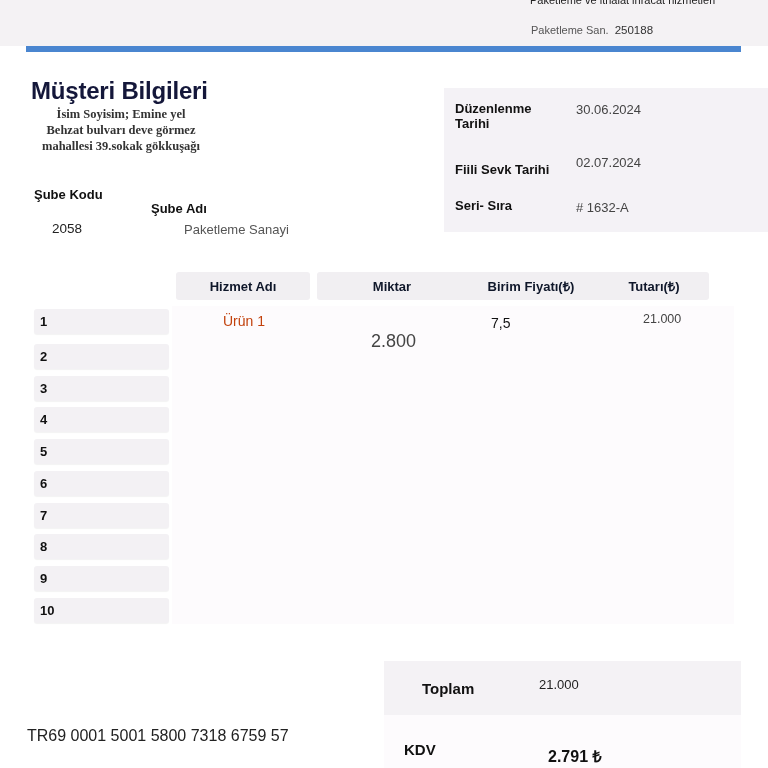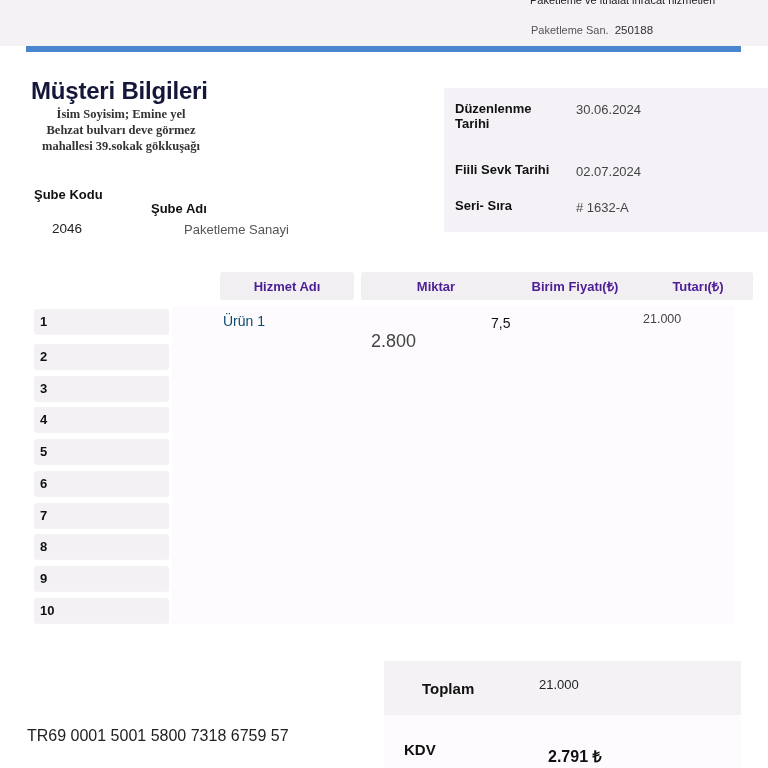--- a/index.html
+++ b/index.html
@@ -13,24 +13,24 @@
     .blue-bar { position: absolute; left: 26px; top: 46px; width: 715px; height: 6px; background: #4a86d0; }
 
     .title { position: absolute; left: 31px; top: 77px; font-size: 24px; font-weight: bold; color: #14173a; letter-spacing: -0.2px; }
     .address { position: absolute; left: 26px; top: 106px; width: 190px; text-align: center; font-family: "Liberation Serif", serif; font-size: 12.5px; line-height: 16px; color: #333; font-weight: bold; }
 
     .lbl { position: absolute; font-size: 13px; font-weight: bold; color: #111; }
     .val { position: absolute; font-size: 13px; color: #444; }
 
     .info-panel { position: absolute; left: 444px; top: 88px; width: 324px; height: 144px; background: #f4f2f6; }
 
-    .hdr-cell { position: absolute; top: 272px; height: 28px; background: #f1eff2; border-radius: 3px; font-size: 13px; font-weight: bold; color: #4c1d95; display: flex; align-items: center; justify-content: center; margin-left: 44px; }
+    .hdr-cell { position: absolute; top: 272px; height: 28px; background: #f1eff2; border-radius: 3px; font-size: 13px; font-weight: bold; color: #0f172a; display: flex; align-items: center; justify-content: center; }
     .num-cell { position: absolute; left: 34px; width: 135px; height: 25px; background: #f3f1f4; border-radius: 3px; box-shadow: 0 1px 1px rgba(0,0,0,0.05); font-size: 13px; font-weight: bold; color: #111; padding-left: 6px; display: flex; align-items: center; }
     .data-cell { position: absolute; height: 30px; background: #fdfbfd; }
-    .cell-text { position: absolute; font-size: 13px; color: #0c4a6e; }
+    .cell-text { position: absolute; font-size: 13px; color: #c2410c; }
 
     .totals-panel { position: absolute; left: 384px; top: 661px; width: 357px; height: 54px; background: #f4f2f5; }
     .kdv-panel { position: absolute; left: 384px; top: 715px; width: 357px; height: 53px; background: #fdfbfd; }
     .iban { position: absolute; left: 27px; top: 727px; font-size: 16px; color: #222; }
   </style>
 </head>
 <body>
 
 <div class="top-band"></div>
 <div class="top-desc">Paketleme ve ithalat ihracat hizmetleri</div>
@@ -40,32 +40,32 @@
 <div class="blue-bar"></div>
 
 <div class="title">Müşteri Bilgileri</div>
 <div class="address">
   <div>İsim Soyisim; Emine yel</div>
   <div>Behzat bulvarı deve görmez</div>
   <div>mahallesi 39.sokak gökkuşağı</div>
 </div>
 
 <div class="lbl" style="left:34px; top:187px;">Şube Kodu</div>
-<div class="val" style="left:52px; top:221px; color:#222; font-size:13.5px;">2046</div>
+<div class="val" style="left:52px; top:221px; color:#222; font-size:13.5px;">2058</div>
 <div class="lbl" style="left:151px; top:201px;">Şube Adı</div>
 <div class="val" style="left:152px; top:222px; color:#555;margin-left:32px;">Paketleme Sanayi</div>
 
 <div class="info-panel"></div>
 <div class="lbl" style="left:455px; top:101px; line-height:15px;">
   <div>Düzenlenme</div>
   <div>Tarihi</div>
 </div>
 <div class="val" style="left:576px; top:102px;">30.06.2024</div>
 <div class="lbl" style="left:455px; top:162px;">Fiili Sevk Tarihi</div>
-<div class="val" style="left:576px; top:164px;text-align:right;">02.07.2024</div>
+<div class="val" style="left:576px; top:155px;text-align:right;">02.07.2024</div>
 <div class="lbl" style="left:455px; top:198px;">Seri- Sıra</div>
 <div class="val" style="left:576px; top:200px;"># 1632-A</div>
 
 <div class="hdr-cell" style="left:176px; width:134px;">Hizmet Adı</div>
 <div class="hdr-cell" style="left:317px; width:150px;">Miktar</div>
 <div class="hdr-cell" style="left:457px; width:148px;">Birim Fiyatı(₺)</div>
 <div class="hdr-cell" style="left:599px; width:110px;">Tutarı(₺)</div>
 
 <div class="data-cell" style="left:172px; top:306px; width:562px; height:318px;"></div>
 

